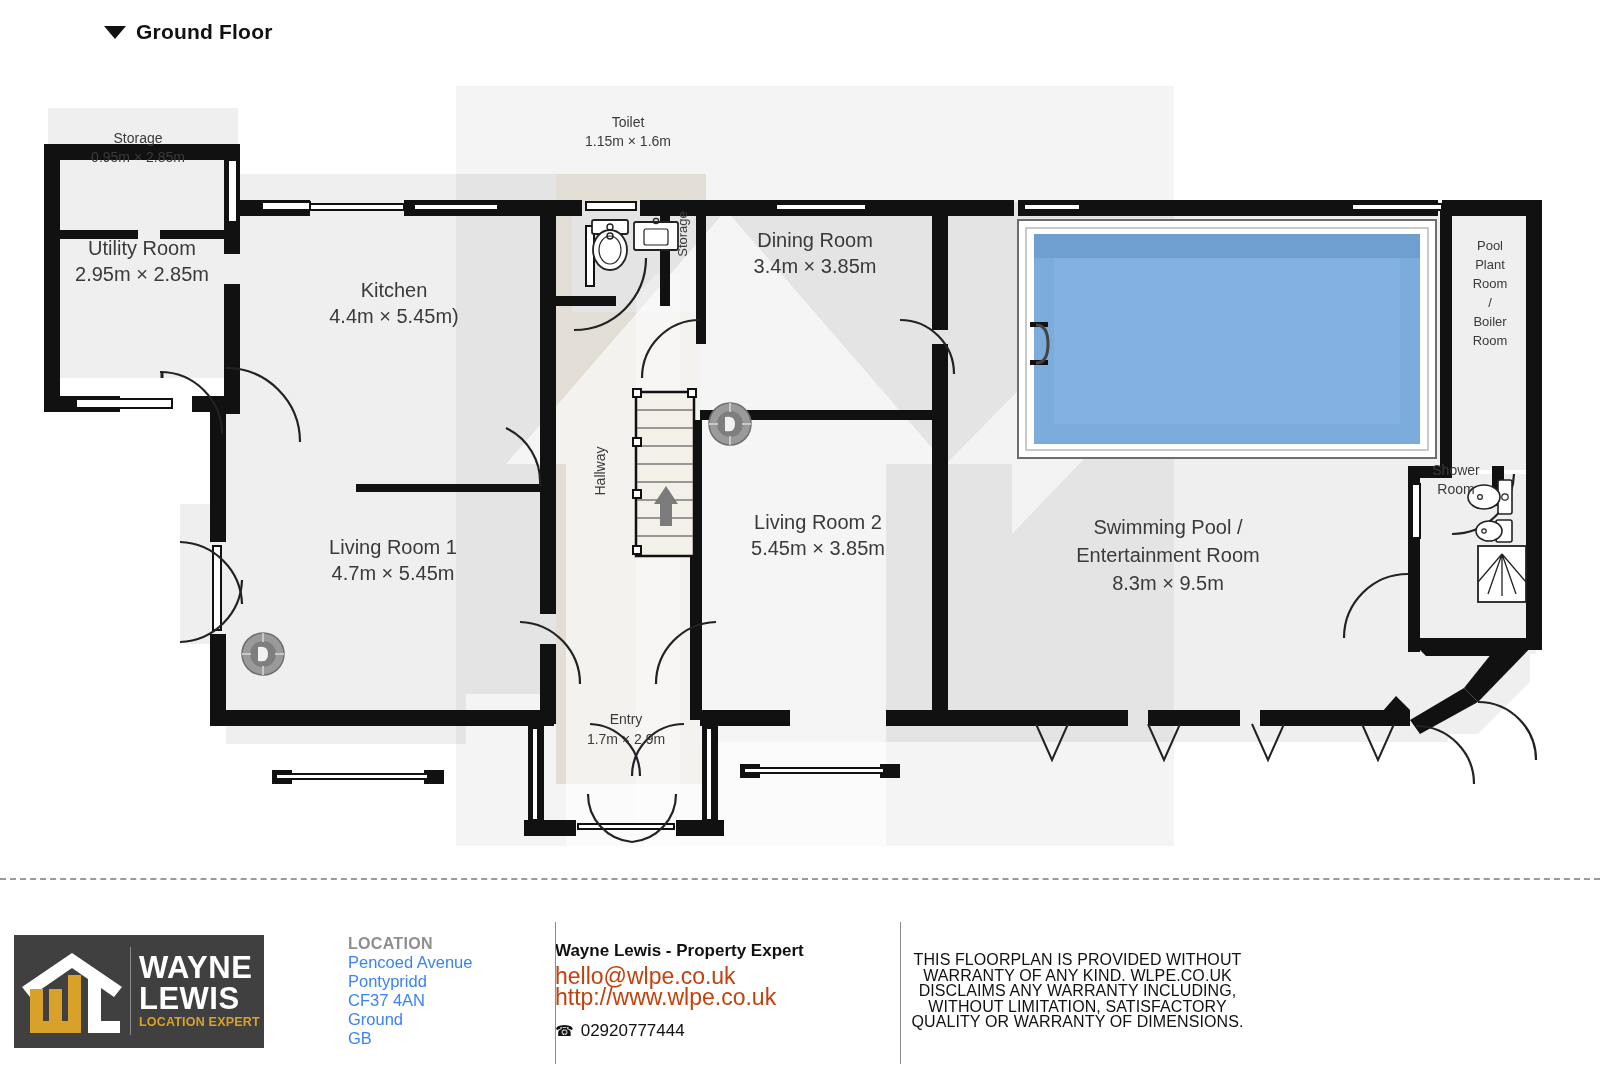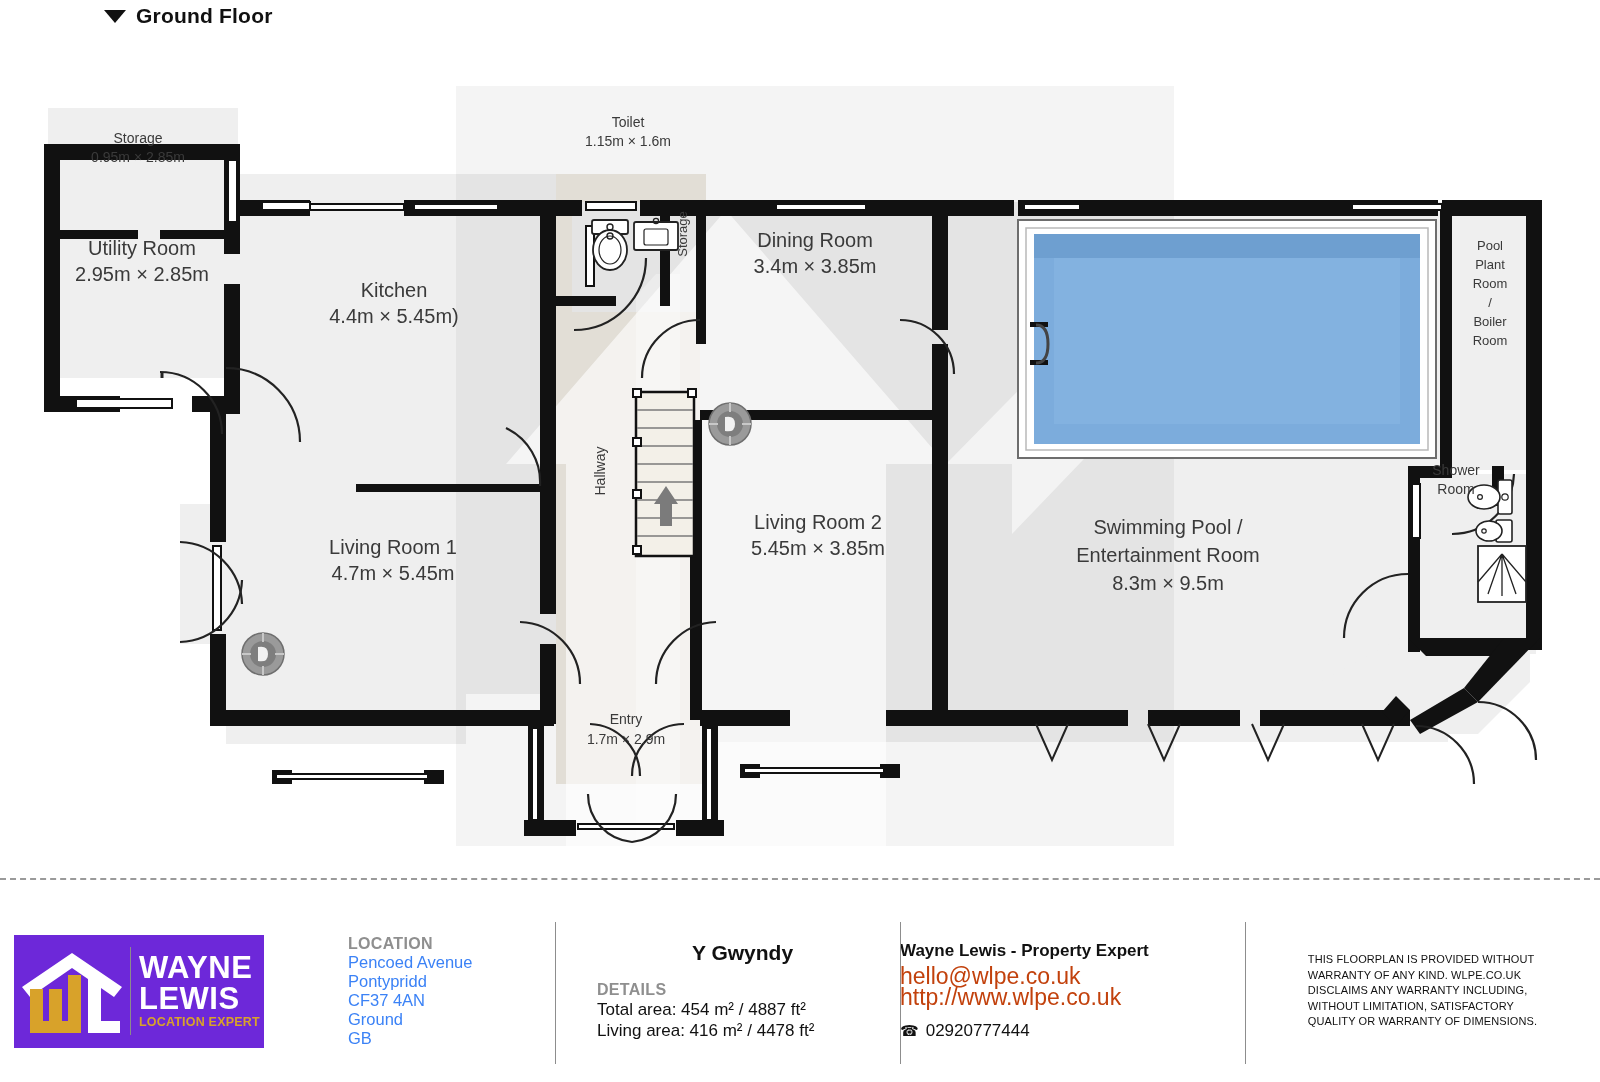--- a/index.html
+++ b/index.html
@@ -14,21 +14,21 @@
   #page {
     position: relative;
     width: 1600px;
     height: 1082px;
     background: #ffffff;
   }
 
   
   #floor-header {
     position: absolute;
-    left: 104px; top: 0px;
+    left: 104px; top: 16px;
     height: 32px;
     display: flex;
     align-items: center;
     gap: 10px;
   }
   #floor-header .caret {
     width: 0; height: 0;
     border-left: 11px solid transparent;
     border-right: 11px solid transparent;
     border-top: 13px solid #111111;
@@ -83,21 +83,21 @@
     content: "";
     position: absolute;
     left: 0; top: 22px; bottom: 18px;
     width: 1px; background: #8d8d8d;
   }
 
   
   #logo-col { width: 330px; padding-left: 14px; }
   #logo-box {
     width: 250px; height: 113px;
-    background: #6d28d9;
+    background: #404040;
     display: flex; align-items: center;
     position: relative;
     padding-left: 2px;
   }
   #logo-mark { position: relative; width: 112px; height: 92px; }
   #logo-mark svg { display:block; }
   #logo-sep {
     width: 1px; height: 88px; background: #8b8b8b;
     margin: 0 8px 0 2px;
   }
@@ -127,22 +127,22 @@
   
   #con-col { width: 345px; flex-direction: column; justify-content: center; align-items: flex-start; }
   #con-name { font-size: 17px; font-weight: bold; color: #111111; margin-bottom: 5px; }
   .con-line { font-size: 23px; color: #c2410c; line-height: 21px; }
   #con-phone { margin-top: 13px; display: flex; align-items: center; gap: 7px; font-size: 17px; color: #111111; }
   #con-phone .phone-glyph { font-size: 15px; transform: scaleX(-1); display:inline-block; }
 
   
   #dis-col { width: 355px; justify-content: center; }
   #dis-text {
-    font-size: 11px; line-height: 15.5px;
-    color: #111111; 
+    font-size: 16px; line-height: 15.5px;
+    color: #111111; text-align: center;
     letter-spacing: .1px; padding: 0 14px;
   }
   #dis-text div { white-space: nowrap; }
 </style>
 </head>
 <body>
 
 <div id="page">
 
   <div id="floor-header">
@@ -517,28 +517,20 @@
       <div>
         <div class="fhead">LOCATION</div>
         <div class="fline">Pencoed Avenue</div>
         <div class="fline">Pontypridd</div>
         <div class="fline">CF37 4AN</div>
         <div class="fline">Ground</div>
         <div class="fline">GB</div>
       </div>
     </div>
 
-    <div class="fcol vline" id="det-col">
-      <div id="det-title">Y Gwyndy</div>
-      <div id="det-body">
-        <div class="fhead">DETAILS</div>
-        <div class="fline-b">Total area: 454 m² / 4887 ft²</div>
-        <div class="fline-b">Living area: 416 m² / 4478 ft²</div>
-      </div>
-    </div>
 
     <div class="fcol vline" id="con-col">
       <div id="con-name">Wayne Lewis - Property Expert</div>
       <div class="con-line">hello@wlpe.co.uk</div>
       <div class="con-line">http://www.wlpe.co.uk</div>
       <div id="con-phone">
         <span class="phone-glyph">☎</span>
         <span>02920777444</span>
       </div>
     </div>

